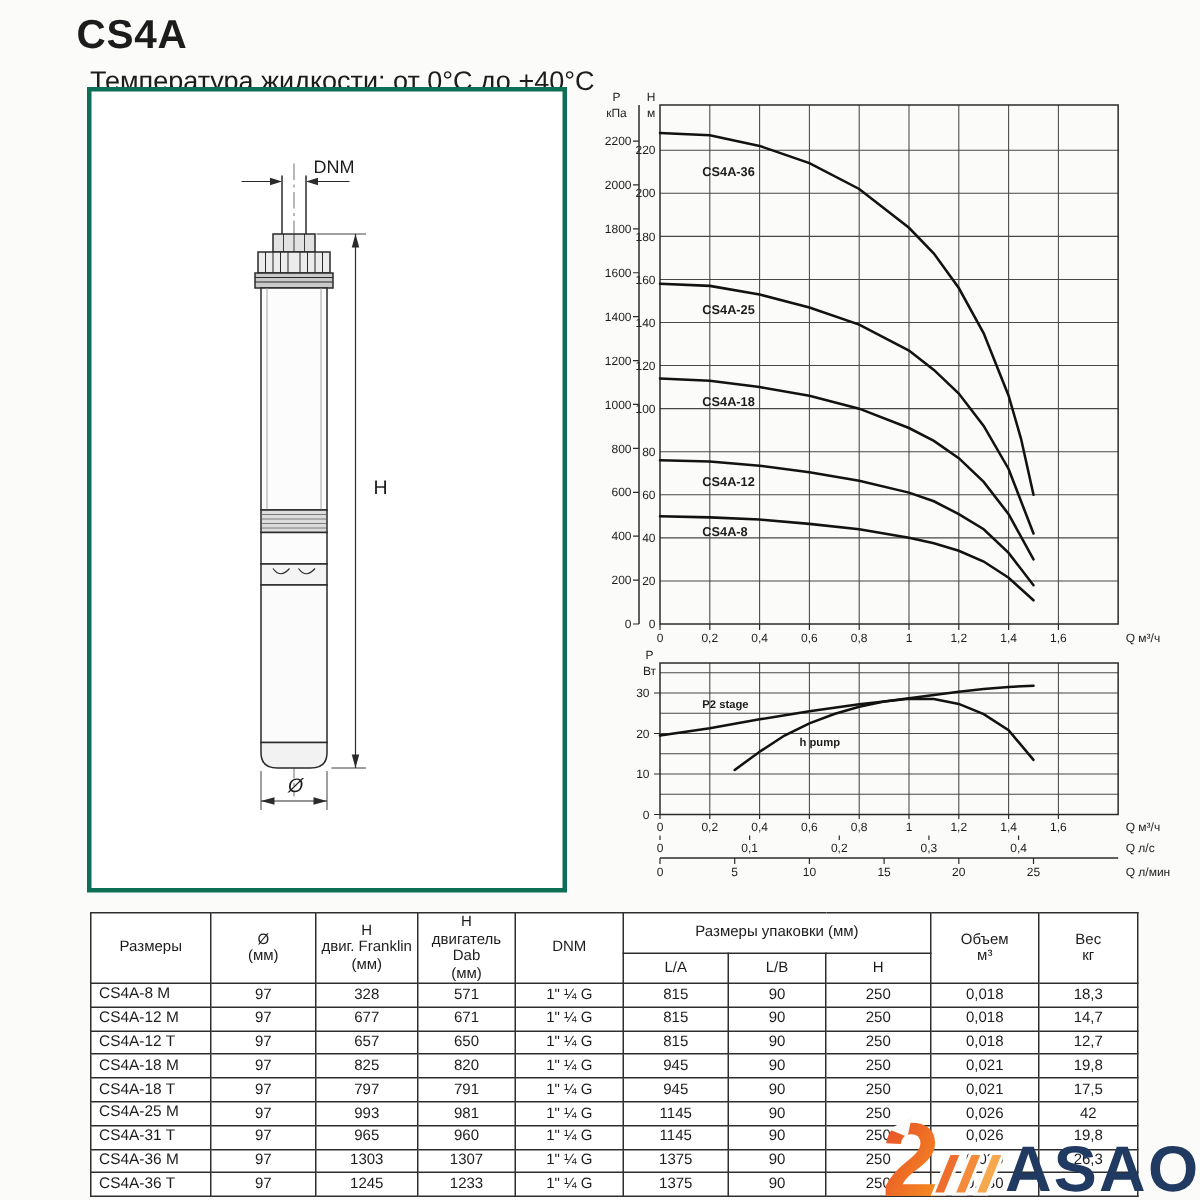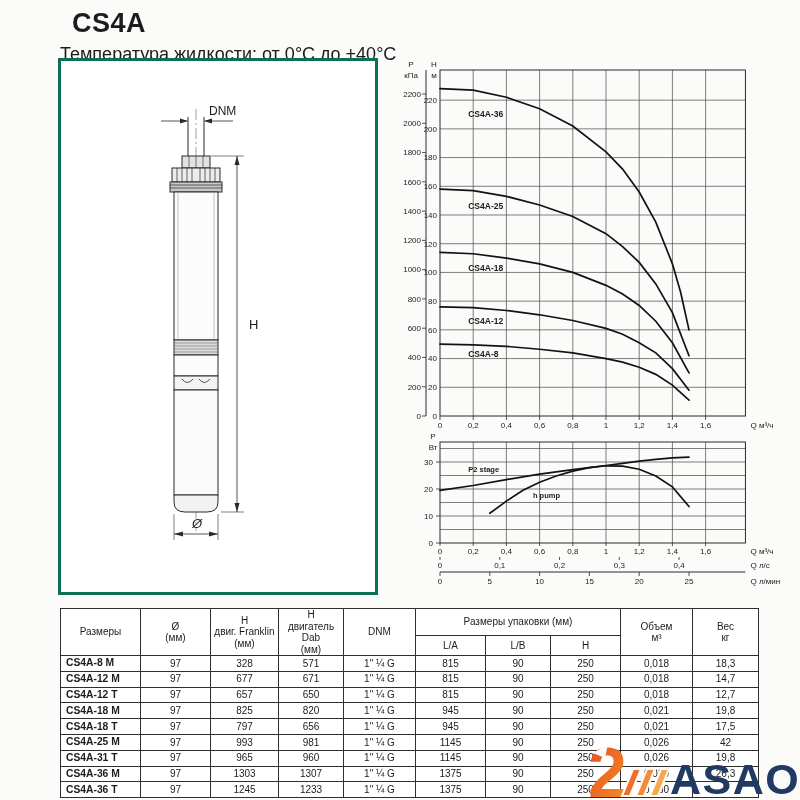--- a/index.html
+++ b/index.html
@@ -1,29 +1,29 @@
 <!DOCTYPE html>
 <html><head>
 <meta charset="utf-8">
 <style>
   html,body{margin:0;padding:0}
   body{width:800px;height:800px;position:relative;background:#fbfbfa;
        font-family:"Liberation Sans",sans-serif;color:#1c1c1c;overflow:hidden}
-  .title{position:absolute;left:72px;top:8px;font-size:27px;font-weight:bold;letter-spacing:.5px}
+  .title{position:absolute;left:51px;top:8px;font-size:27px;font-weight:bold;letter-spacing:.5px}
   .subtitle{position:absolute;left:60px;top:44px;font-size:18px}
   .drawing-box{position:absolute;left:58px;top:58px;width:314px;height:531px;
                border:3px solid #0c6f56;background:#fff}
   .charts{position:absolute;left:393px;top:58px}
   .tableWrap{position:absolute;left:60px;top:608px}
   table{border-collapse:collapse;table-layout:fixed;width:698px;font-size:10px;background:#fff}
   th,td{border:1px solid #2e2e2e;text-align:center;padding:0;line-height:1.15;font-weight:400;color:#1c1c1c;overflow:hidden}
   thead tr.h1 th{height:24px}
   thead tr.h2 th{height:17px}
   tbody tr{height:15.8px}
-  td.model{text-align:left;padding-left:5px;font-weight:700;font-size:10.3px}
+  td.model{text-align:left;padding-left:5px;font-weight:400;font-size:10.3px}
   .logo{position:absolute;left:588px;top:738px}
   svg text{font-family:"Liberation Sans",sans-serif}
 </style>
 </head>
 <body>
 
 <div class="title">CS4A</div>
 <div class="subtitle">Температура жидкости: от 0°C до +40°C</div>
 
 <div class="drawing-box">
@@ -347,21 +347,21 @@
           <td>945</td>
           <td>90</td>
           <td>250</td>
           <td>0,021</td>
           <td>19,8</td>
         </tr>
         <tr>
           <td class="model">CS4A-18 T</td>
           <td>97</td>
           <td>797</td>
-          <td>656</td>
+          <td>791</td>
           <td>1" ¼ G</td>
           <td>945</td>
           <td>90</td>
           <td>250</td>
           <td>0,021</td>
           <td>17,5</td>
         </tr>
         <tr>
           <td class="model">CS4A-25 M</td>
           <td>97</td>

